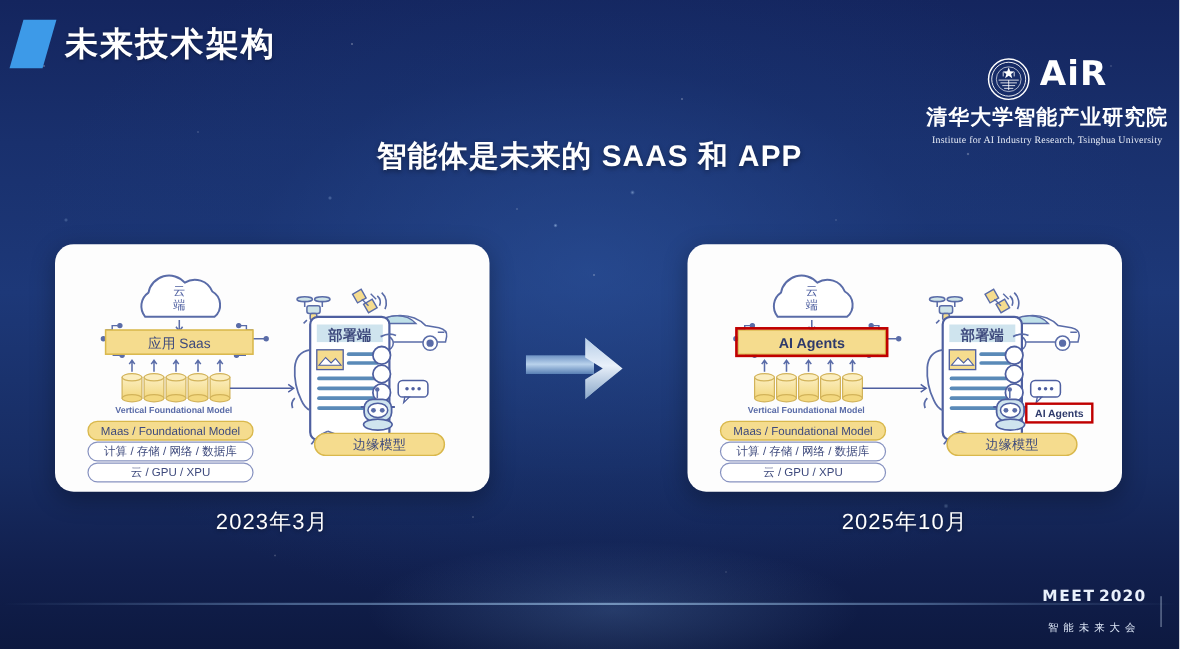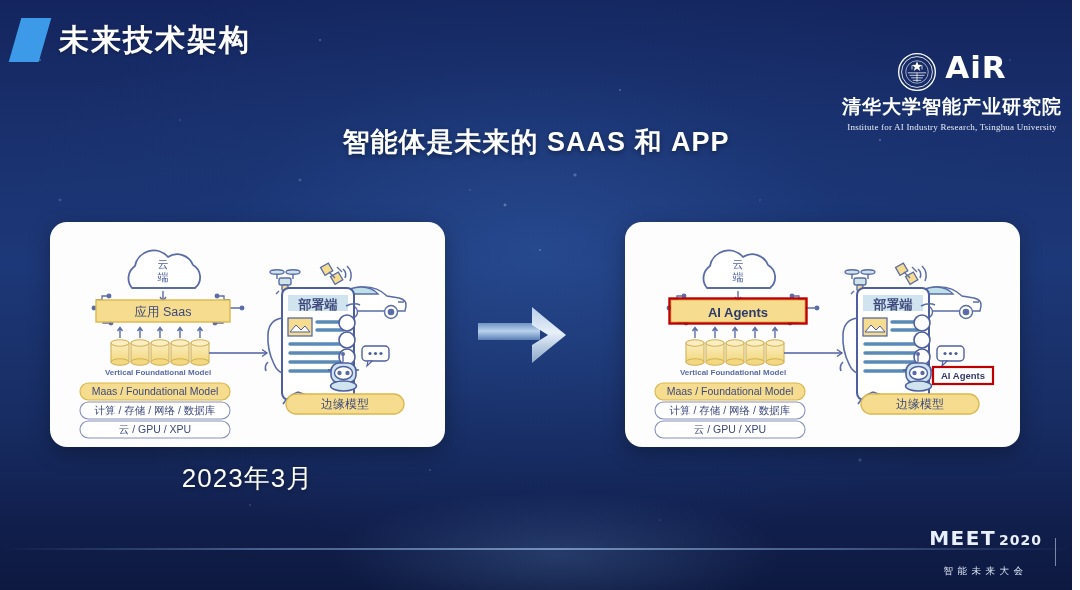--- a/index.html
+++ b/index.html
@@ -86,34 +86,34 @@
   .card {
     position: absolute; top: 222px; width: 395px; height: 225px;
     background: #fdfdfd; border-radius: 17px;
     box-shadow: 0 6px 22px rgba(0,0,0,.30);
     overflow: hidden;
   }
   #card-left  { left: 50px; }
   #card-right { left: 625px; }
   .card-caption {
     position: absolute; top: 461px; width: 395px; text-align: center;
-    color: #ffffff; font-size: 26px; letter-spacing: 1px;
+    color: #ffffff; font-size: 20px; letter-spacing: 1px;
     text-shadow: 0 1px 4px rgba(0,0,0,.4);
   }
   #caption-left  { left: 50px; }
   #caption-right { left: 625px; }
 
   
   #center-arrow { position: absolute; left: 478px; top: 305px; }
 
   
   #footer { position: absolute; right: 16px; bottom: 12px; display: flex; align-items: center; gap: 13px; }
   #meet-block { display: flex; flex-direction: column; align-items: center; }
   #meet-line1 { display: flex; align-items: baseline; gap: 3px; }
-  #meet-word { color: #e9f0fb; font-size: 20px; font-weight: bold; letter-spacing: 1.5px; font-family: "DejaVu Sans", sans-serif; }
+  #meet-word { color: #e9f0fb; font-size: 14px; font-weight: bold; letter-spacing: 1.5px; font-family: "DejaVu Sans", sans-serif; }
   #meet-year { color: #e9f0fb; font-size: 14px; font-weight: bold; letter-spacing: 1px; font-family: "DejaVu Sans", sans-serif; }
   #meet-sub { color: #dce6f6; font-size: 9.5px; letter-spacing: 4.5px; margin-top: 15px; }
   #footer-divider { width: 1px; height: 28px; background: rgba(210,225,245,.55); }
   #qbit-block { display: flex; align-items: center; gap: 7px; }
   #qbit-text { color: #eef4ff; font-size: 24px; letter-spacing: 2px; font-family: "DejaVu Sans", sans-serif; }
 
   
   .diagram { position: absolute; left: 0; top: 0; width: 395px; height: 225px; }
 </style>
 </head>
@@ -518,20 +518,21 @@
         <rect x="308" y="145" width="60" height="17" fill="#ffffff" stroke="#c00000" stroke-width="2.2"></rect>
         <text x="338" y="157" font-size="9.5" fill="#2e3a6b" text-anchor="middle" font-weight="bold" font-family="'Liberation Sans',sans-serif">AI Agents</text>
       </g>
 
       <g>
         <rect x="236" y="172" width="118" height="20" rx="10" fill="#f5dc8e" stroke="#d9b84c" stroke-width="1.3"></rect>
         <text x="295" y="186" font-size="12" fill="#3e4a7d" text-anchor="middle" font-family="'Liberation Sans',sans-serif">边缘模型</text>
       </g>
     </svg>
   </div>
+  <div class="card-caption" id="caption-right">2025年10月</div>
 
   <div id="footer">
     <div id="meet-block">
       <div id="meet-line1">
         <span id="meet-word">MEET</span>
         <span id="meet-year">2020</span>
       </div>
       <div id="meet-sub">智能未来大会</div>
     </div>
     <div id="footer-divider"></div>

